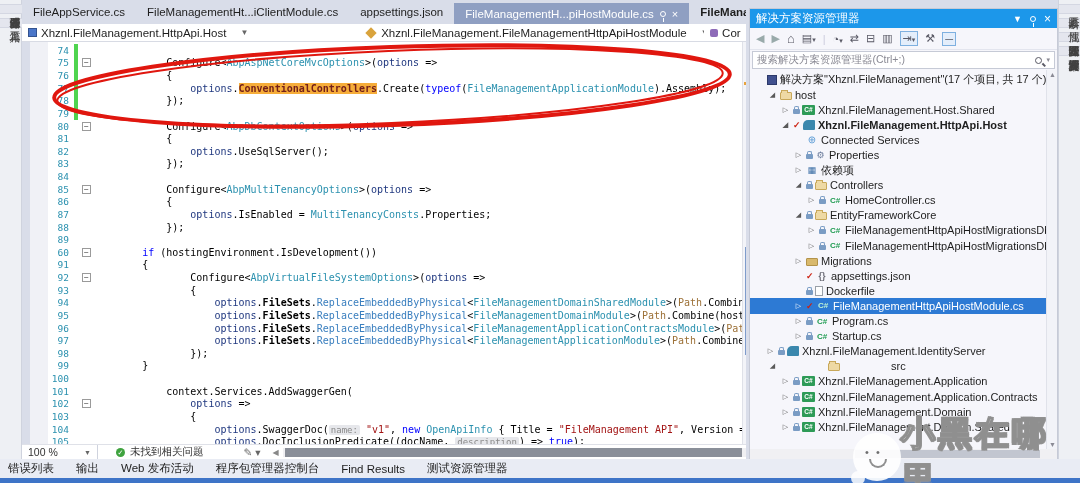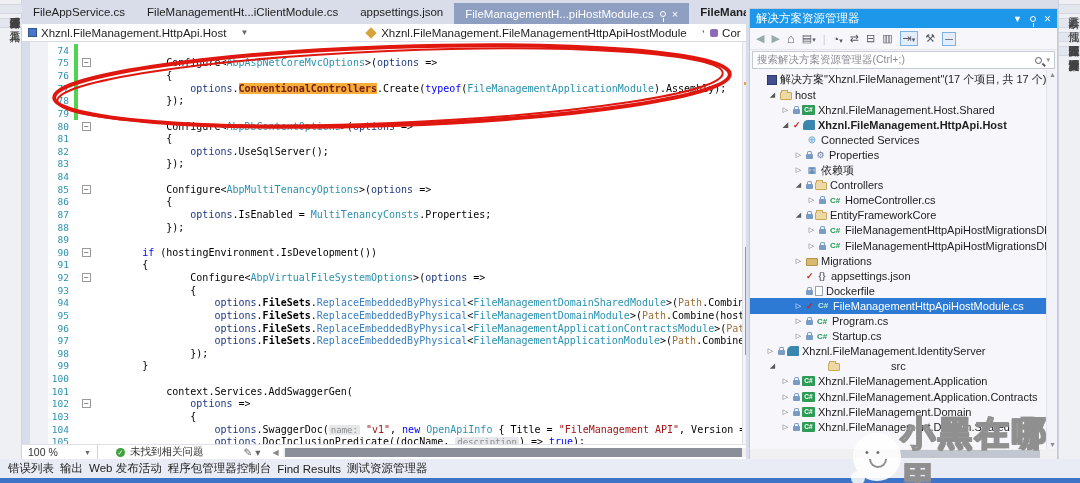--- a/index.html
+++ b/index.html
@@ -55,21 +55,21 @@
   
   .estatus { position:absolute; left:0; top:444px; width:724px; height:15px; background:#fff; border-top:1px solid #dfe1e8; display:flex; align-items:center; font-size:10.5px; color:#333; }
   .zoombox { width:76px; border-right:1px solid #cfd3de; display:flex; justify-content:space-between; align-items:center; padding:0 6px; height:100%; }
   .okdot { width:9px; height:9px; border-radius:50%; background:#3fa33f; color:#fff; font-size:7px; line-height:9px; text-align:center; margin:0 5px 0 18px; }
   .pen { margin-left:40px; color:#666; }
   .hsb-left { margin-left:12px; color:#888; font-size:8px; }
   .hstrack { flex:1; height:9px; background:#f0f0f3; margin-left:4px; position:relative; }
   .hsthumb { position:absolute; left:2px; right:4px; top:0; height:9px; background:#8a8f99; }
 
   
-  .bottom-tabs { position:absolute; left:0; bottom:5px; width:1080px; height:19px; background:#e9ecf4; display:flex; gap:6px; padding-left:8px; align-items:center; font-size:11.5px; color:#1e1e1e; z-index:6; }
+  .bottom-tabs { position:absolute; left:0; bottom:5px; width:1080px; height:19px; background:#e9ecf4; display:flex; gap:22px; padding-left:8px; align-items:center; font-size:11.5px; color:#1e1e1e; z-index:6; }
   .statusbar { position:absolute; left:0; bottom:0; width:1080px; height:5px; background:#3e74c7; z-index:7; }
 
   
   .sepanel { position:absolute; left:749px; top:8px; width:309px; height:452px; background:#f6f6fb; border:1px solid #c6cad6; z-index:4; display:flex; flex-direction:column; }
   .sehead { height:19px; background:#1c97ea; color:#fff; font-size:11.5px; display:flex; align-items:center; padding:0 6px; gap:8px; }
   .sehead .ttl { flex:1; }
   .sehead .hic { font-size:9px; }
   .setools { height:22px; display:flex; align-items:center; gap:7px; padding:0 6px; color:#5a5a66; font-size:11px; border-bottom:1px solid #e3e5ee; }
   .setools .boxed { border:1px solid #7eb0e0; background:#e4eefb; padding:0 2px; }
   .sesearch { height:18px; margin:1px 2px; border:1px solid #c6cad6; background:#fff; display:flex; align-items:center; font-size:10.5px; color:#8a8a94; padding:0 4px; }
@@ -177,21 +177,21 @@
         <div class="code-line"><span class="ln">80</span><span class="chg"></span><span class="foldbox">−</span><span class="ct"><span class="d">            Configure&lt;</span><span class="t">AbpDbContextOptions</span><span class="d">&gt;(</span><span class="p">options</span><span class="d"> =&gt;</span></span></div>
         <div class="code-line"><span class="ln">81</span><span class="chg"></span><span class="foldsp"></span><span class="ct"><span class="d">            {</span></span></div>
         <div class="code-line"><span class="ln">82</span><span class="chg"></span><span class="foldsp"></span><span class="ct"><span class="d">                </span><span class="p">options</span><span class="d">.UseSqlServer();</span></span></div>
         <div class="code-line"><span class="ln">83</span><span class="chg"></span><span class="foldsp"></span><span class="ct"><span class="d">            });</span></span></div>
         <div class="code-line"><span class="ln">84</span><span class="chg"></span><span class="foldsp"></span><span class="ct"></span></div>
         <div class="code-line"><span class="ln">85</span><span class="chg"></span><span class="foldbox">−</span><span class="ct"><span class="d">            Configure&lt;</span><span class="t">AbpMultiTenancyOptions</span><span class="d">&gt;(</span><span class="p">options</span><span class="d"> =&gt;</span></span></div>
         <div class="code-line"><span class="ln">86</span><span class="chg"></span><span class="foldsp"></span><span class="ct"><span class="d">            {</span></span></div>
         <div class="code-line"><span class="ln">87</span><span class="chg"></span><span class="foldsp"></span><span class="ct"><span class="d">                </span><span class="p">options</span><span class="d">.IsEnabled = </span><span class="t">MultiTenancyConsts</span><span class="d">.Properties;</span></span></div>
         <div class="code-line"><span class="ln">88</span><span class="chg"></span><span class="foldsp"></span><span class="ct"><span class="d">            });</span></span></div>
         <div class="code-line"><span class="ln">89</span><span class="chg"></span><span class="foldsp"></span><span class="ct"></span></div>
-        <div class="code-line"><span class="ln">90</span><span class="chg"></span><span class="foldbox">−</span><span class="ct"><span class="d">        </span><span class="k">if</span><span class="d"> (hostingEnvironment.IsDevelopment())</span></span></div>
+        <div class="code-line"><span class="ln">60</span><span class="chg"></span><span class="foldbox">−</span><span class="ct"><span class="d">        </span><span class="k">if</span><span class="d"> (hostingEnvironment.IsDevelopment())</span></span></div>
         <div class="code-line"><span class="ln">91</span><span class="chg"></span><span class="foldsp"></span><span class="ct"><span class="d">        {</span></span></div>
         <div class="code-line"><span class="ln">92</span><span class="chg"></span><span class="foldbox">−</span><span class="ct"><span class="d">                Configure&lt;</span><span class="t">AbpVirtualFileSystemOptions</span><span class="d">&gt;(</span><span class="p">options</span><span class="d"> =&gt;</span></span></div>
         <div class="code-line"><span class="ln">93</span><span class="chg"></span><span class="foldsp"></span><span class="ct"><span class="d">                {</span></span></div>
         <div class="code-line"><span class="ln">94</span><span class="chg"></span><span class="foldsp"></span><span class="ct"><span class="d">                    </span><span class="p">options</span><span class="d">.</span><span class="b">FileSets</span><span class="d">.</span><span class="x">ReplaceEmbeddedByPhysical</span><span class="d">&lt;</span><span class="t">FileManagementDomainSharedModule</span><span class="d">&gt;(</span><span class="br">Path</span><span class="d">.Combine(hostingEnvironment</span></span></div>
         <div class="code-line"><span class="ln">95</span><span class="chg"></span><span class="foldsp"></span><span class="ct"><span class="d">                    </span><span class="p">options</span><span class="d">.</span><span class="b">FileSets</span><span class="d">.</span><span class="x">ReplaceEmbeddedByPhysical</span><span class="d">&lt;</span><span class="t">FileManagementDomainModule</span><span class="d">&gt;(</span><span class="br">Path</span><span class="d">.Combine(hostingEnvironment.Con</span></span></div>
         <div class="code-line"><span class="ln">96</span><span class="chg"></span><span class="foldsp"></span><span class="ct"><span class="d">                    </span><span class="p">options</span><span class="d">.</span><span class="b">FileSets</span><span class="d">.</span><span class="x">ReplaceEmbeddedByPhysical</span><span class="d">&lt;</span><span class="t">FileManagementApplicationContractsModule</span><span class="d">&gt;(</span><span class="br">Path</span><span class="d">.Combine</span></span></div>
         <div class="code-line"><span class="ln">97</span><span class="chg"></span><span class="foldsp"></span><span class="ct"><span class="d">                    </span><span class="p">options</span><span class="d">.</span><span class="b">FileSets</span><span class="d">.</span><span class="x">ReplaceEmbeddedByPhysical</span><span class="d">&lt;</span><span class="t">FileManagementApplicationModule</span><span class="d">&gt;(</span><span class="br">Path</span><span class="d">.Combine(hostingEn</span></span></div>
         <div class="code-line"><span class="ln">98</span><span class="chg"></span><span class="foldsp"></span><span class="ct"><span class="d">                });</span></span></div>
         <div class="code-line"><span class="ln">99</span><span class="chg"></span><span class="foldsp"></span><span class="ct"><span class="d">        }</span></span></div>
         <div class="code-line"><span class="ln">100</span><span class="chg"></span><span class="foldsp"></span><span class="ct"></span></div>

